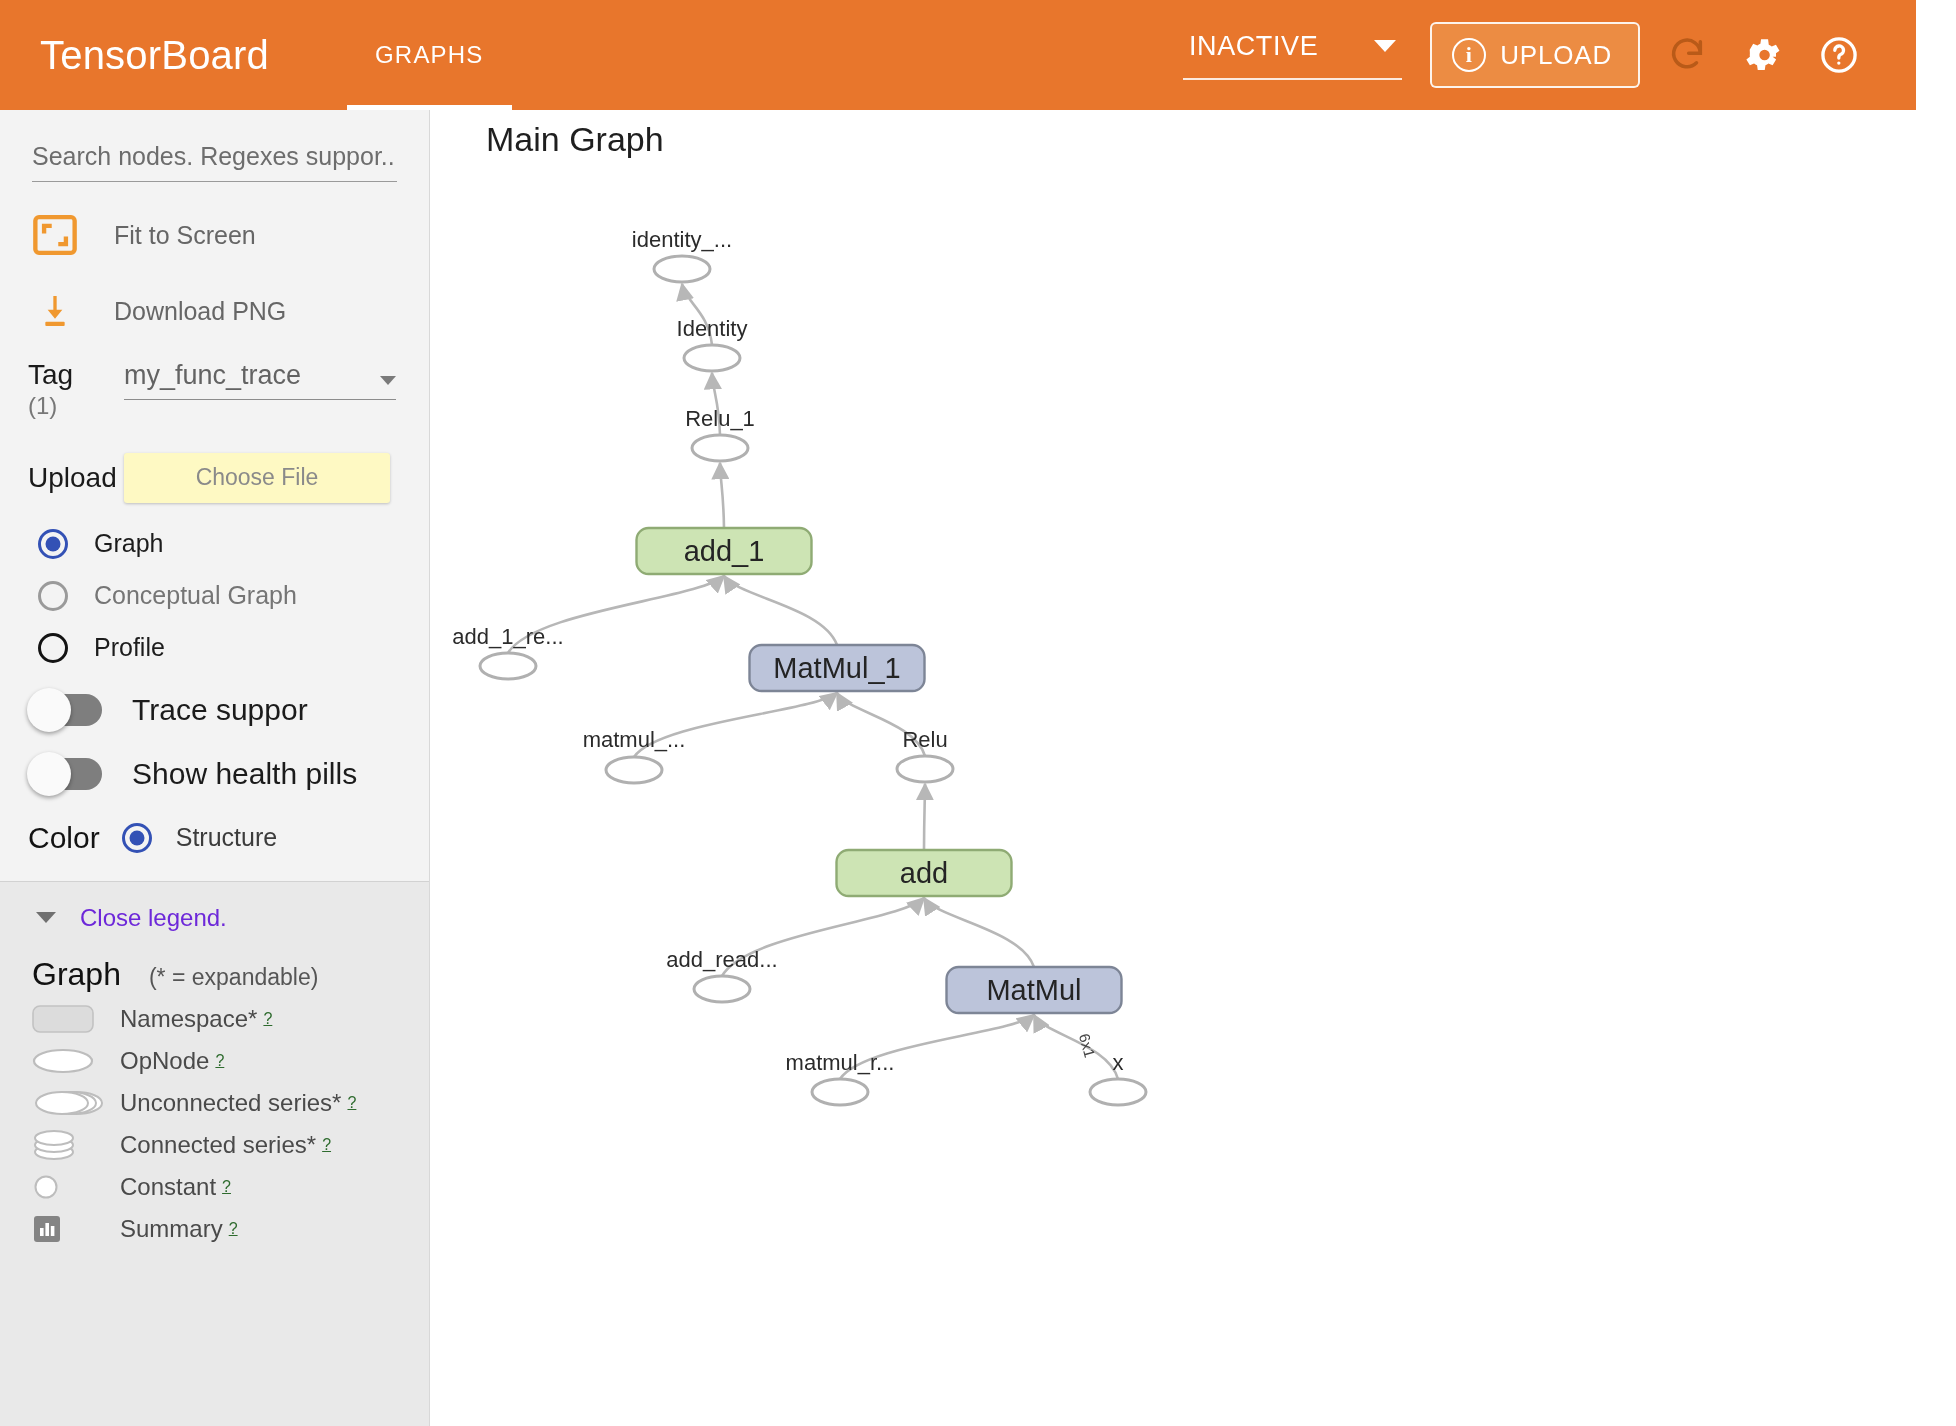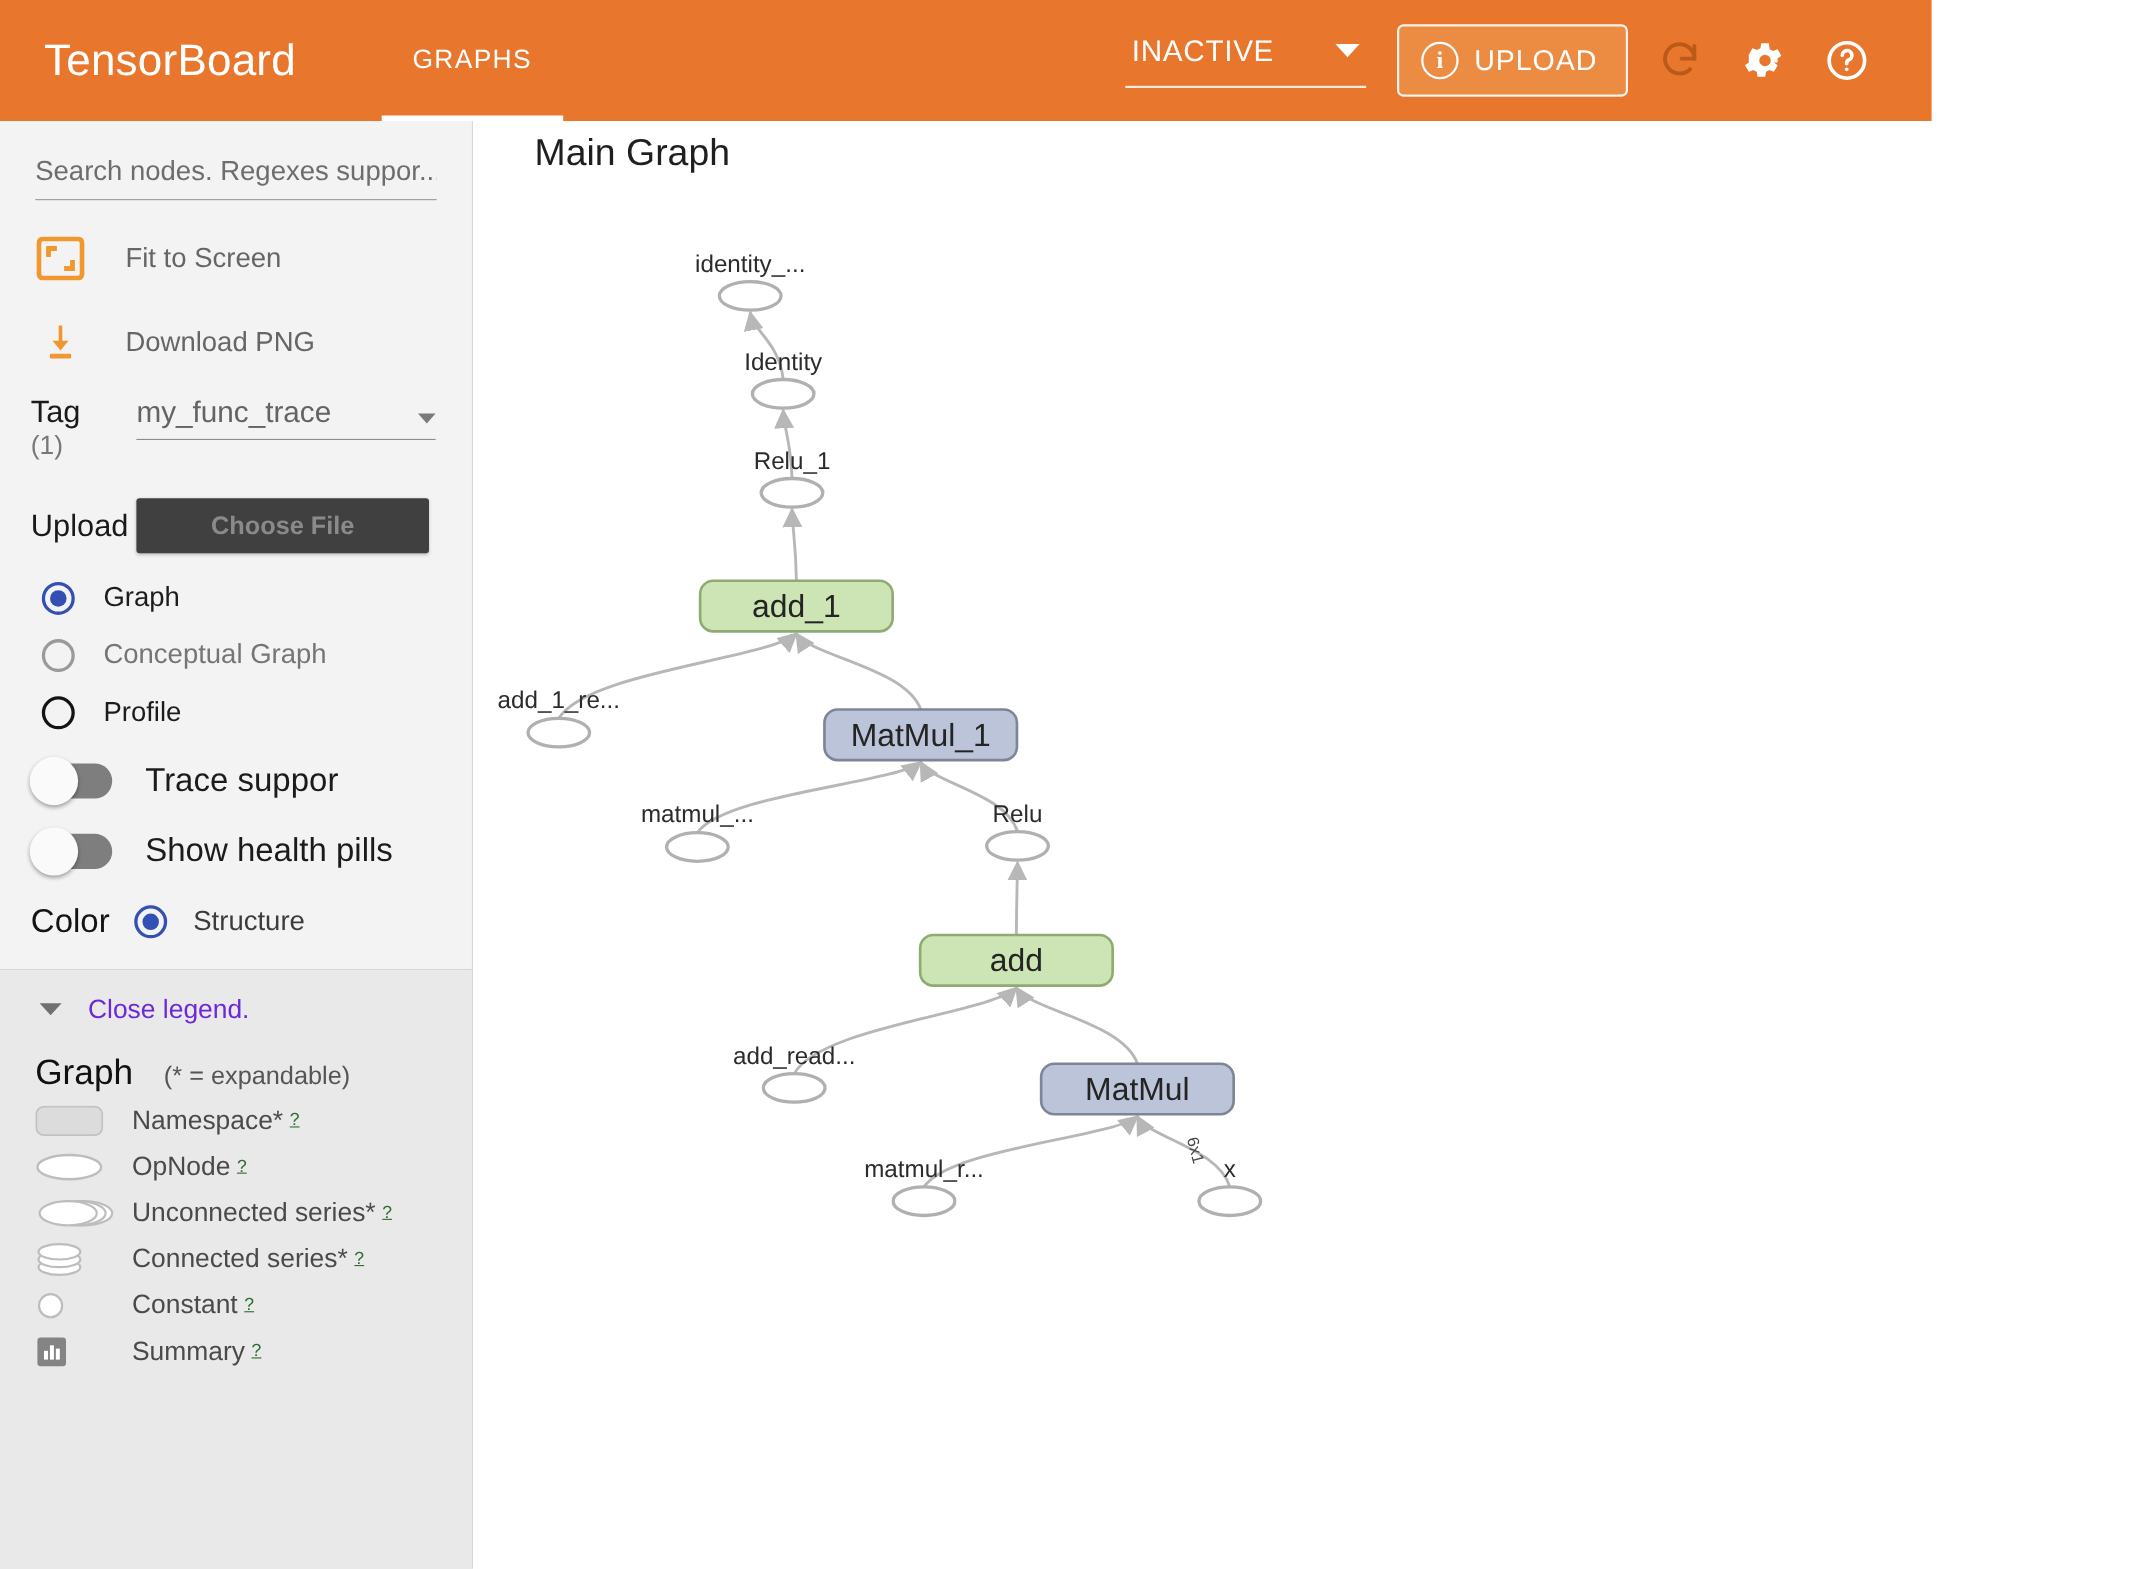--- a/index.html
+++ b/index.html
@@ -6,21 +6,21 @@
   html, body {
     width: 1956px; height: 1426px;
     font-family: "Liberation Sans", sans-serif;
     background: #ffffff;
     overflow: hidden;
   }
 
   
   .header {
     position: absolute; top: 0; left: 0;
-    width: 1756px; height: 110px;
+    width: 1916px; height: 110px;
     background: #e8762c;
     display: flex; align-items: center;
   }
   .brand {
     color: #ffffff; font-size: 40px; font-weight: 400;
     margin-left: 40px; letter-spacing: .2px;
     white-space: nowrap;
   }
   .tabs { display: flex; align-items: stretch; height: 110px; margin-left: 78px; }
   .tab {
@@ -99,27 +99,26 @@
   .caret-gray {
     width: 0; height: 0; margin-bottom: 6px;
     border-left: 8px solid transparent;
     border-right: 8px solid transparent;
     border-top: 9px solid #7a7a7a;
   }
 
   .upload-row { display: flex; align-items: center; margin: 34px 0 0 28px; }
   .upload-name { font-size: 28px; color: #1a1a1a; width: 96px; }
   .choose-file {
-    width: 266px; height: 50px; background: #404040;
+    width: 266px; height: 50px; background: #fef9c3;
     border: none; border-radius: 3px;
     box-shadow: 0 1px 3px rgba(0,0,0,.22);
     color: #8a8a8a; font-size: 23px;
     font-family: "Liberation Sans", sans-serif;
     cursor: pointer;
-    font-weight: bold;
   }
 
   .radio-row { display: flex; align-items: center; margin: 22px 0 0 38px; cursor: pointer; }
   .radio-row.first { margin-top: 26px; }
   .radio {
     width: 30px; height: 30px; border-radius: 50%;
     border: 3px solid #9a9a9a; position: relative; flex: none;
   }
   .radio.checked { border-color: #3351b5; }
   .radio.checked::after {

